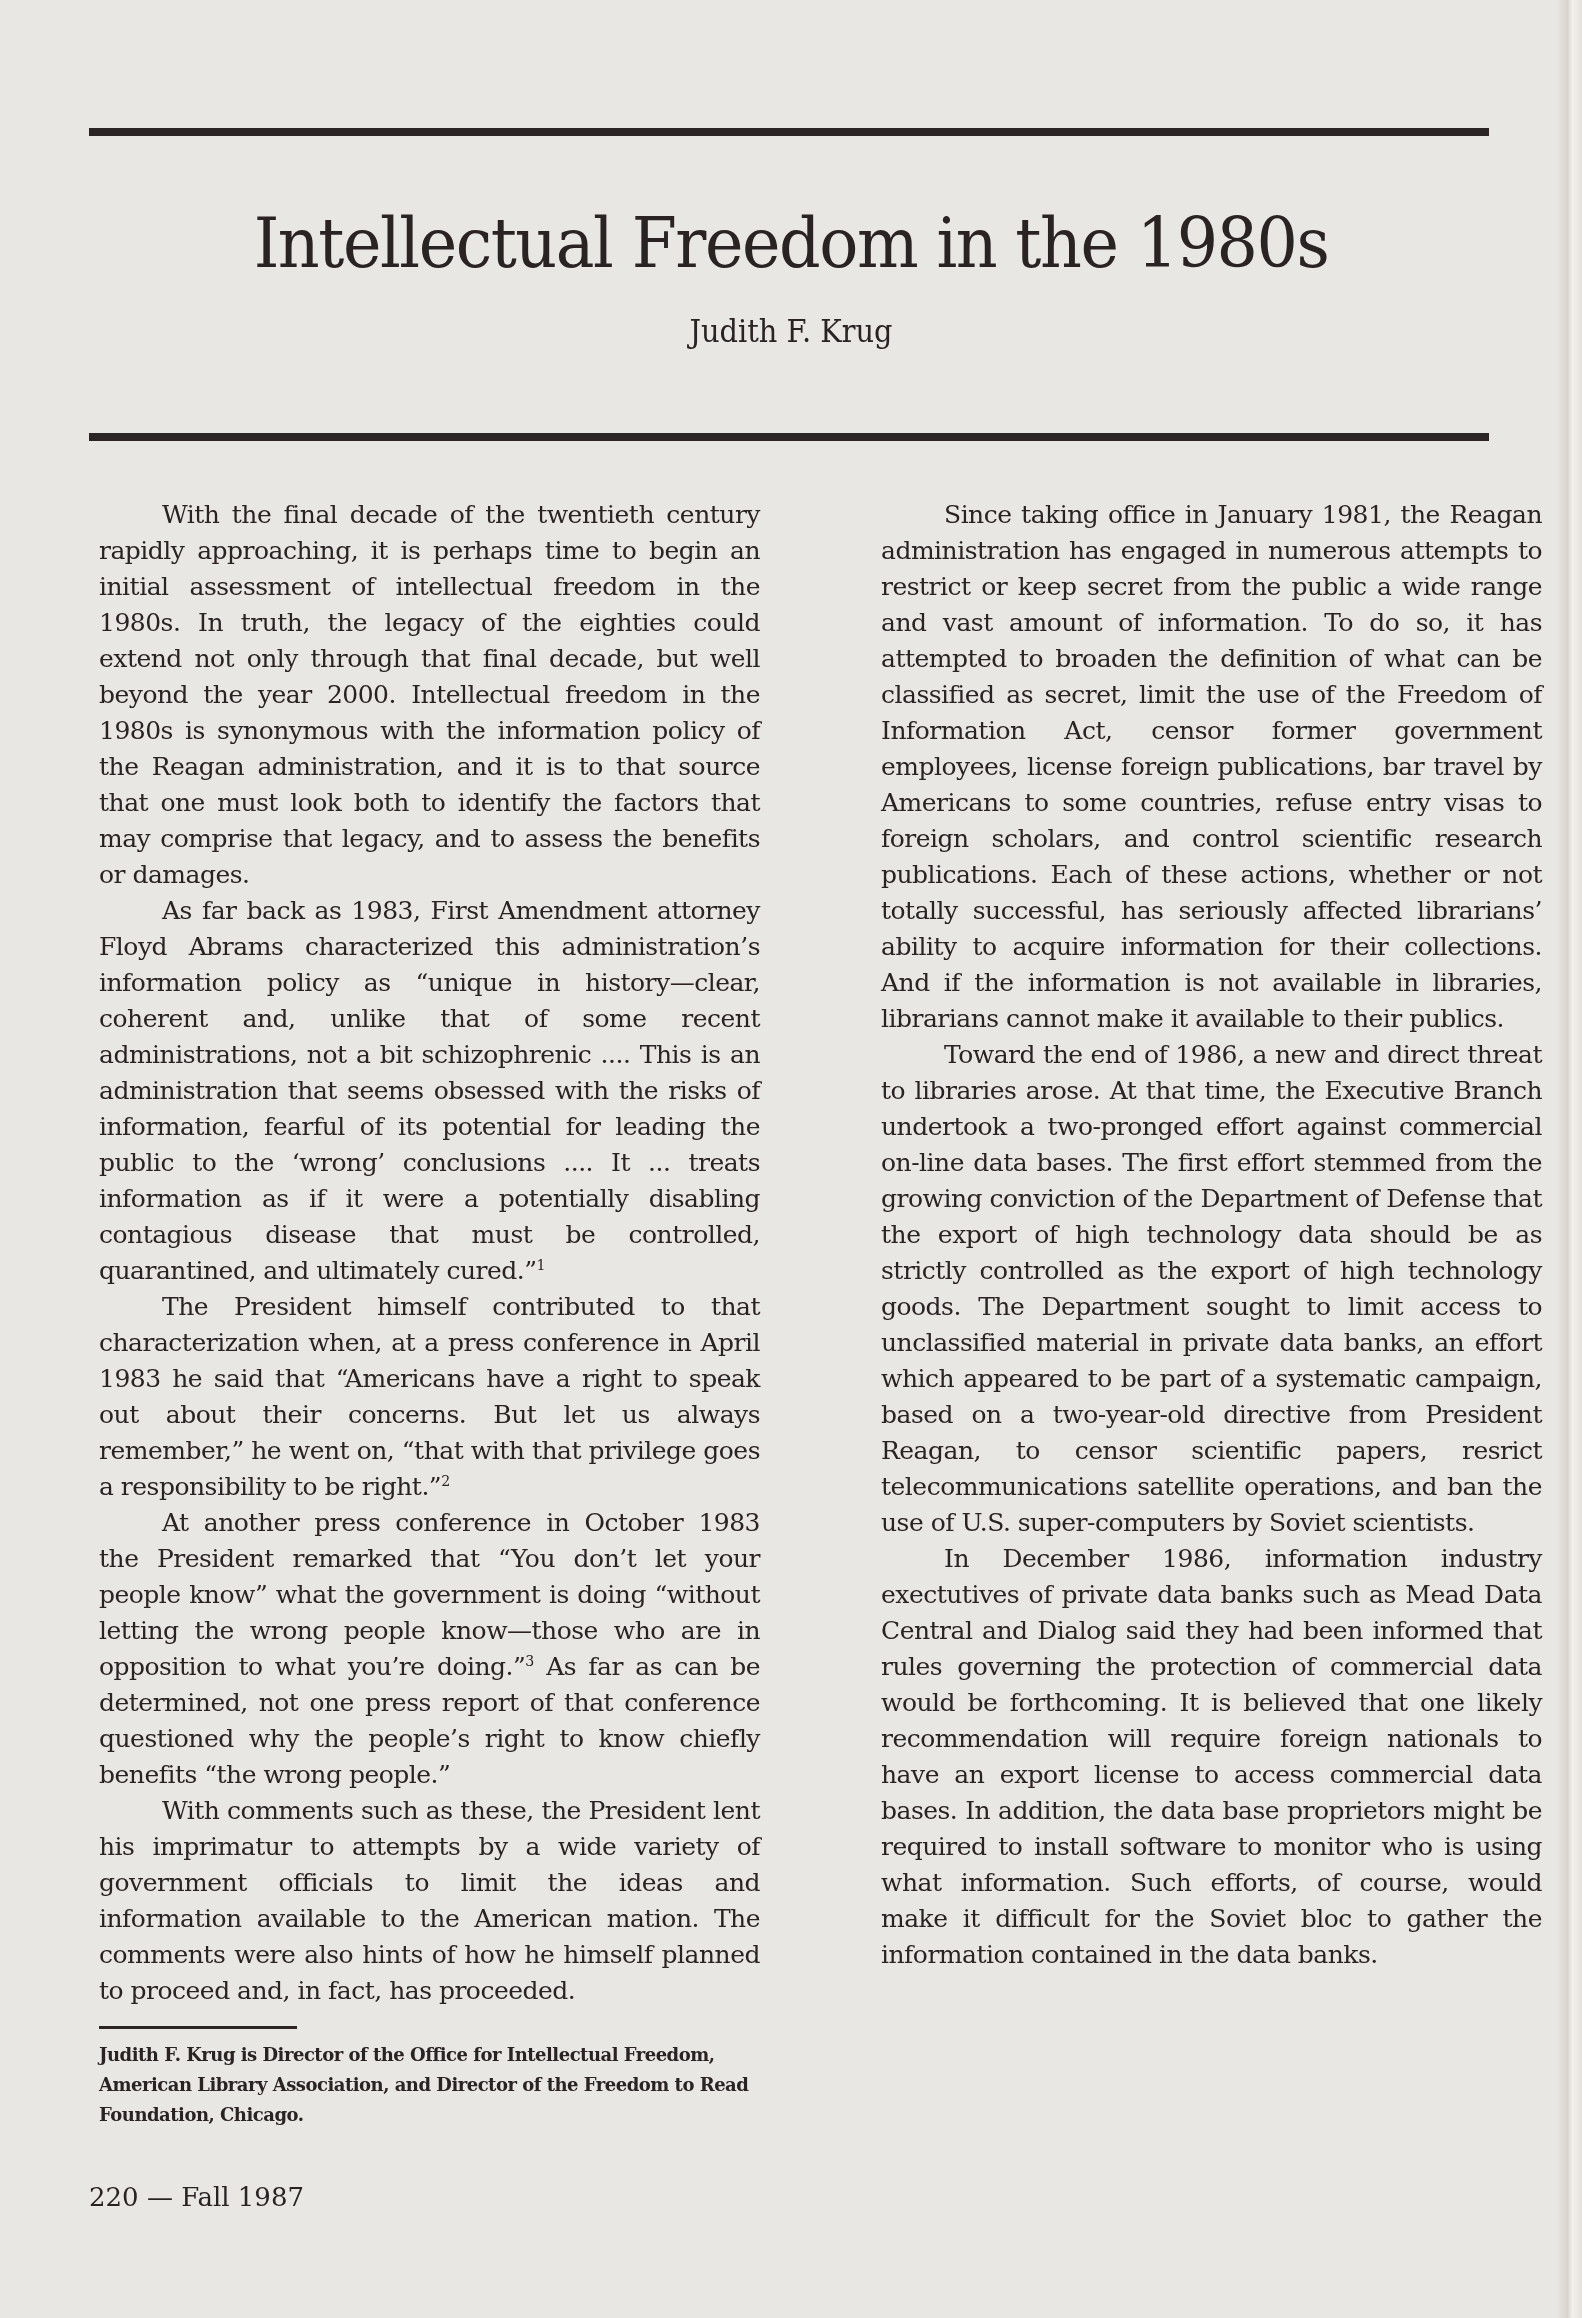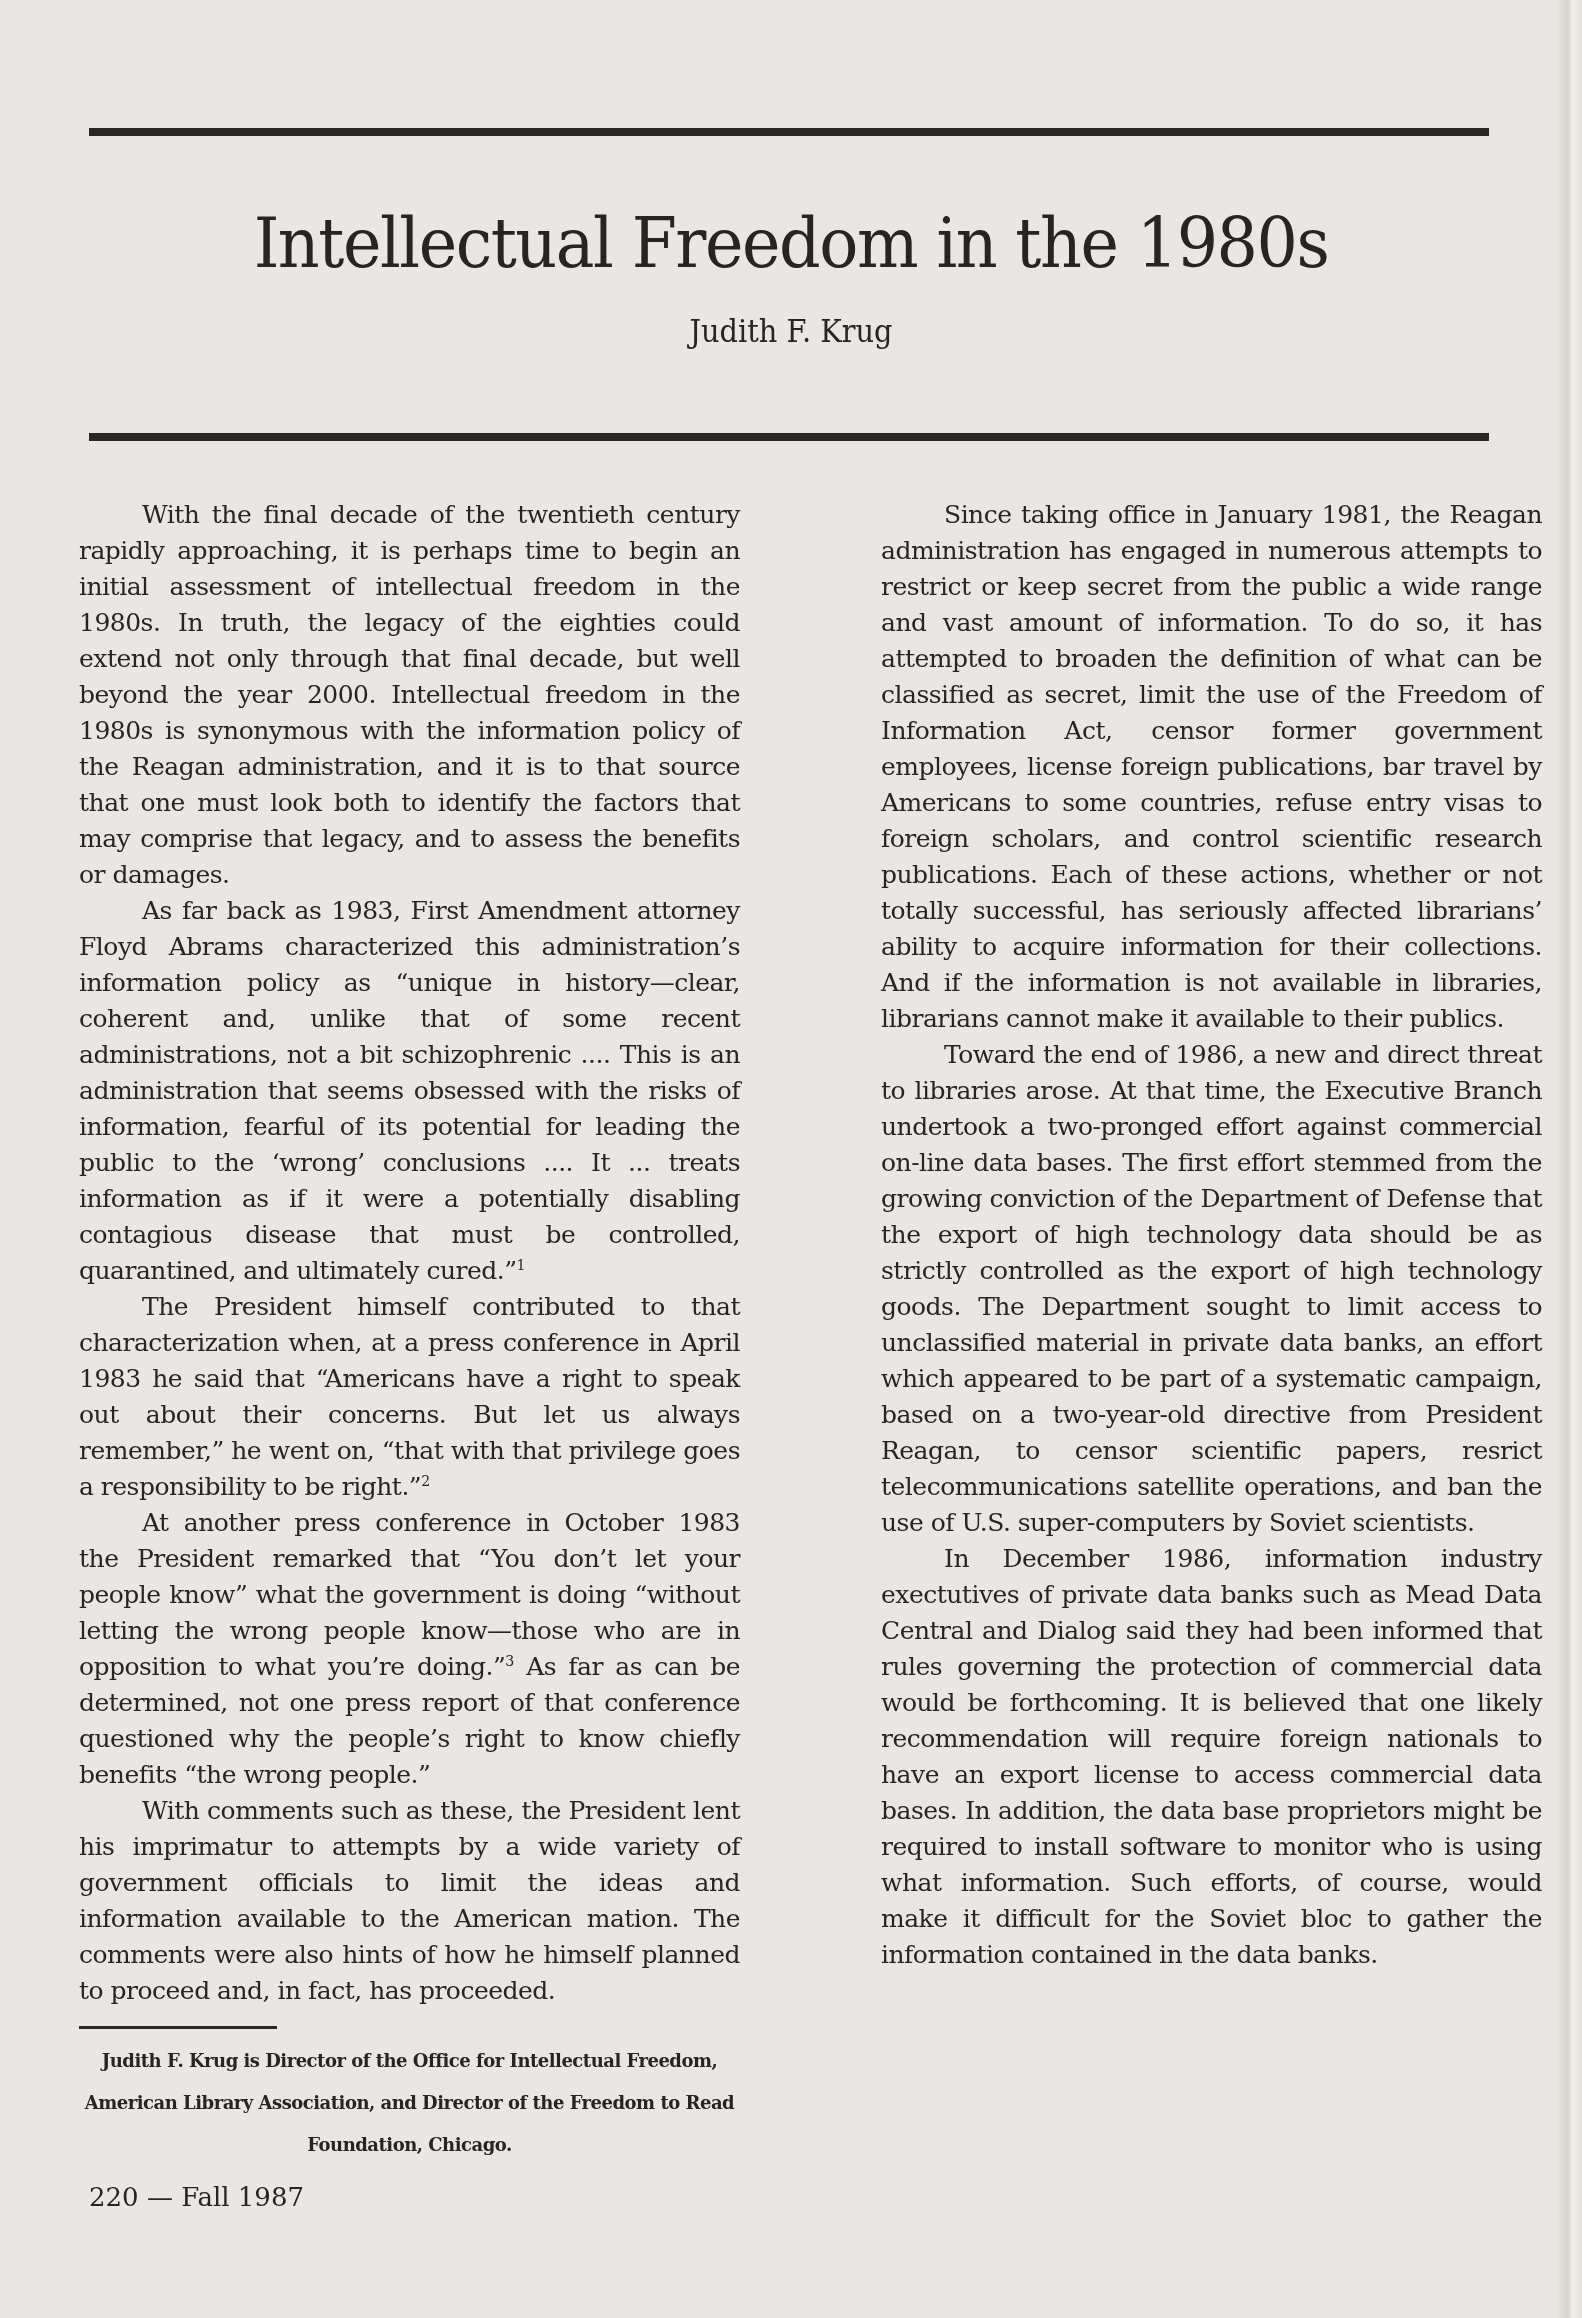--- a/index.html
+++ b/index.html
@@ -32,31 +32,31 @@
   .author {
     position: absolute; top: 312px; left: 0; width: 1582px;
     text-align: center; font-size: 32px; margin: 0;
     transform: scaleX(0.9);
   }
   .column {
     position: absolute; top: 497px; width: 661px;
     font-size: 25px; line-height: 36px;
     text-align: justify; hyphens: manual;
   }
-  .column.left { left: 79px; }
+  .column.left { left: 99px; }
   .column.right { left: 881px; }
   .column p { margin: 0; text-indent: 63px; letter-spacing: -0.5px; }
   .column p sup { font-size: 14.2px; vertical-align: 9.5px; line-height: 0; }
   .fn-rule {
     width: 198px; height: 2.4px; background: #2c2526;
     margin-top: 17.4px; margin-bottom: 11px;
   }
   .bio {
-    font-size: 18px; line-height: 42px; font-weight: bold;
-    text-align: center; text-indent: 0 !important; letter-spacing: -0.4px;
+    font-size: 18px; line-height: 30px; font-weight: bold;
+    text-align: left; text-indent: 0 !important; letter-spacing: -0.4px;
   }
   .folio {
     position: absolute; top: 2182px; left: 89px;
     font-size: 26px; margin: 0;
   }
 </style>
 </head>
 <body>
 
 <div class="page-edge"></div>

